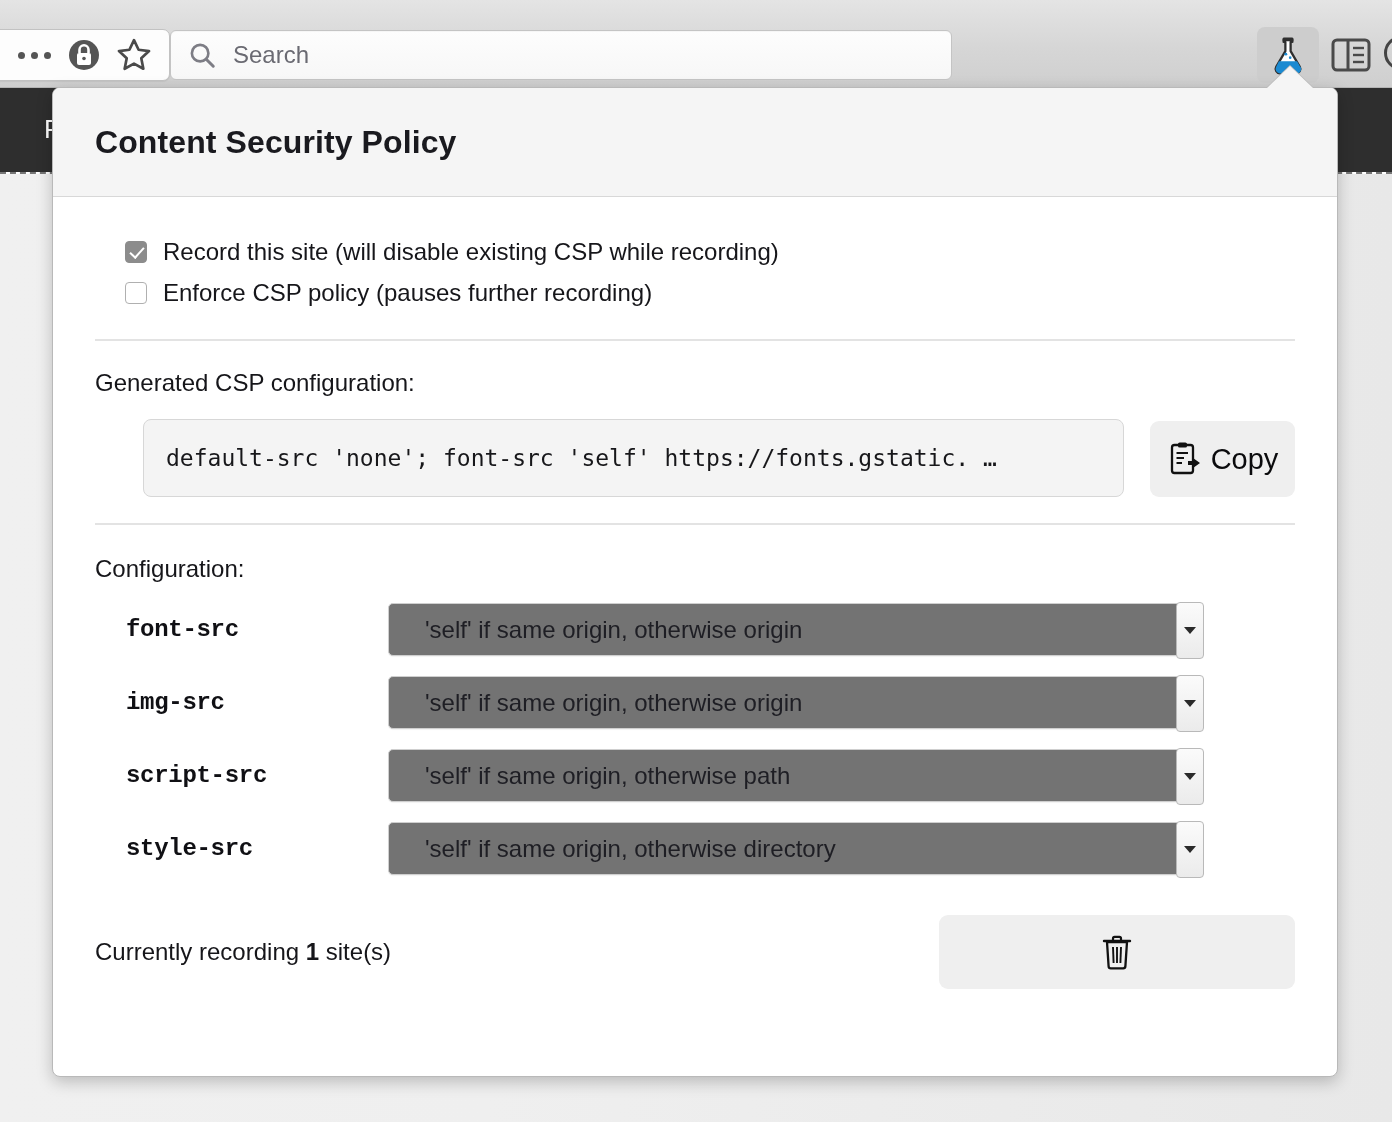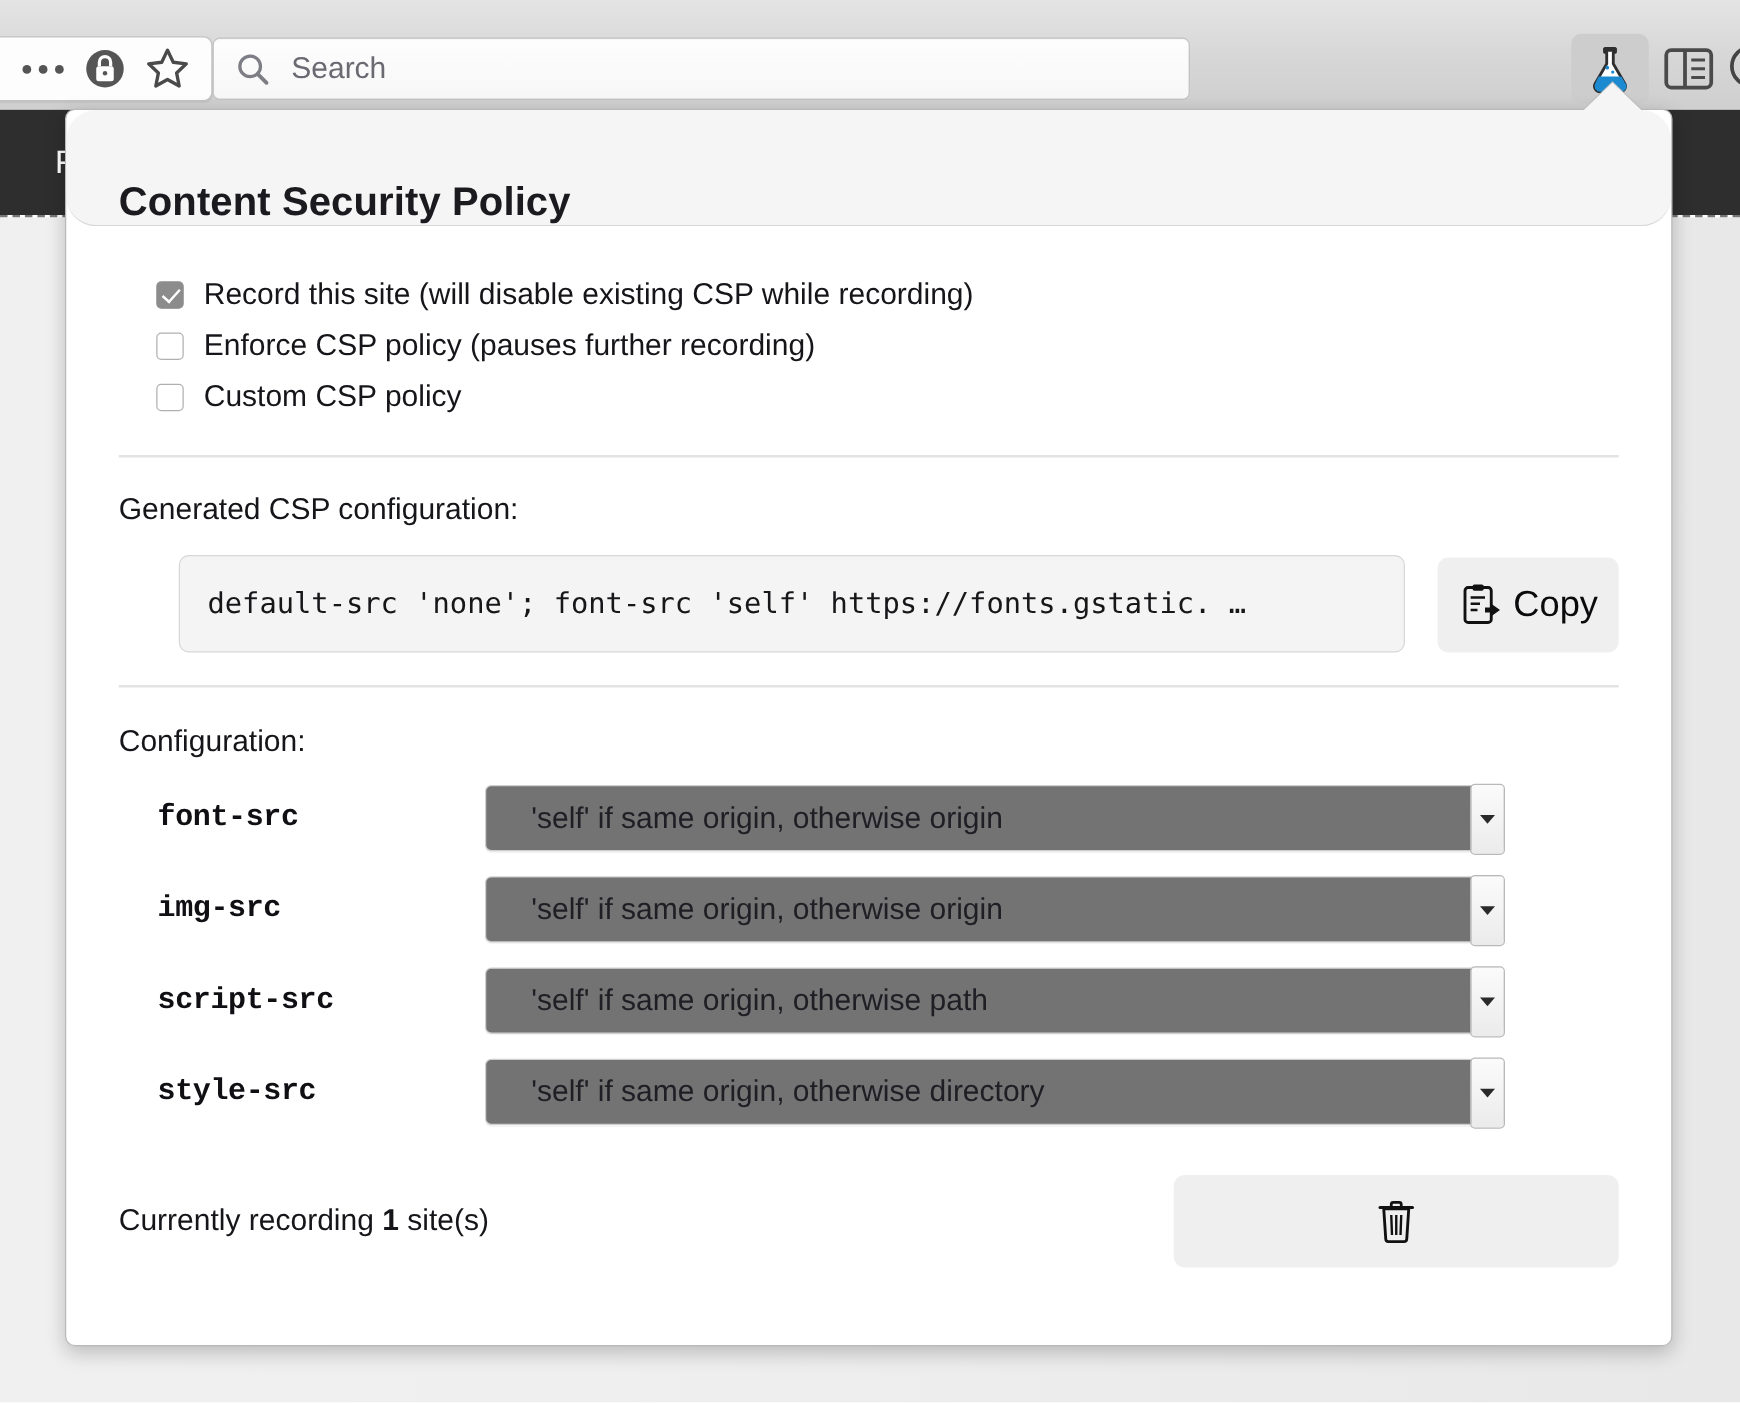--- a/index.html
+++ b/index.html
@@ -131,26 +131,25 @@
     left: 52px; top: 87px;
     width: 1286px; height: 990px;
     background: #ffffff;
     border: 1px solid #b9b9b9;
     border-radius: 8px;
     box-shadow: 0 5px 16px rgba(0,0,0,0.22);
     z-index: 20;
     overflow: hidden;
   }
   .popup-header {
-    height: 93px;
+    height: 109px;
     background: #f5f5f5;
     border-bottom: 1px solid #d8d8d8;
-    display: flex; align-items: flex-end;
+    display: flex; align-items: center;
     padding-left: 42px;
-    border-radius: 24px;
   }
   .popup-title {
     font-size: 32px;
     font-weight: bold;
     color: #1a1a1f;
     letter-spacing: .1px;
   }
 
   .popup-body { padding: 0 42px; }
 
@@ -387,24 +386,20 @@
         <div class="cb-row">
           <span class="cbox checked"></span>
           <span class="cb-label">Record this site (will disable existing CSP while recording)</span>
         </div>
 
         <div class="cb-row">
           <span class="cbox"></span>
           <span class="cb-label">Enforce CSP policy (pauses further recording)</span>
         </div>
 
-        <div class="cb-row">
-          <span class="cbox"></span>
-          <span class="cb-label">Custom CSP policy</span>
-        </div>
       </div>
 
       <hr class="sep">
 
       <div class="section-label">Generated CSP configuration:</div>
 
       <div class="csp-row">
         <div class="csp-field">
           <span class="csp-text">default-src 'none'; font-src 'self' https://fonts.gstatic. …</span>
         </div>

